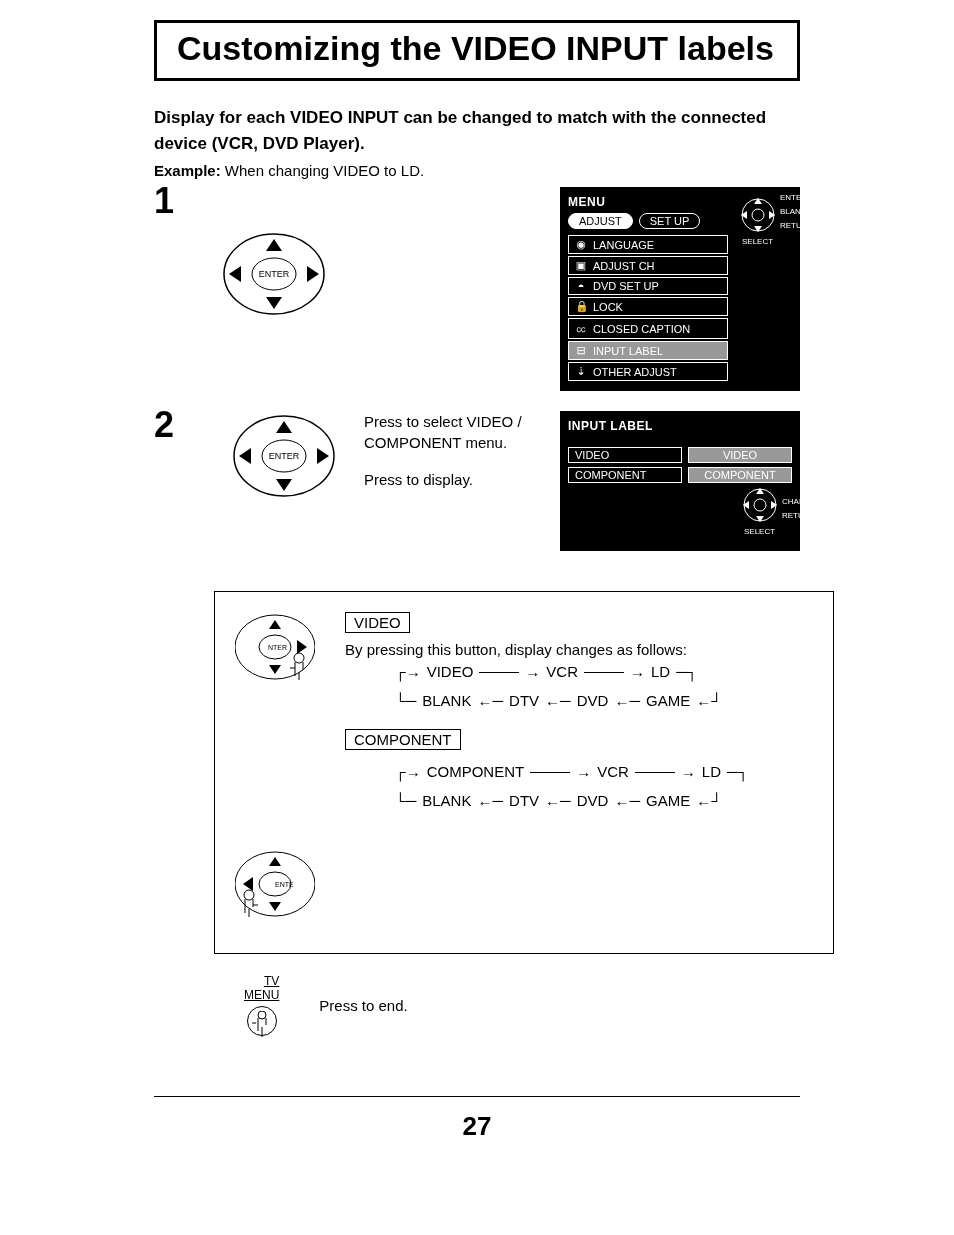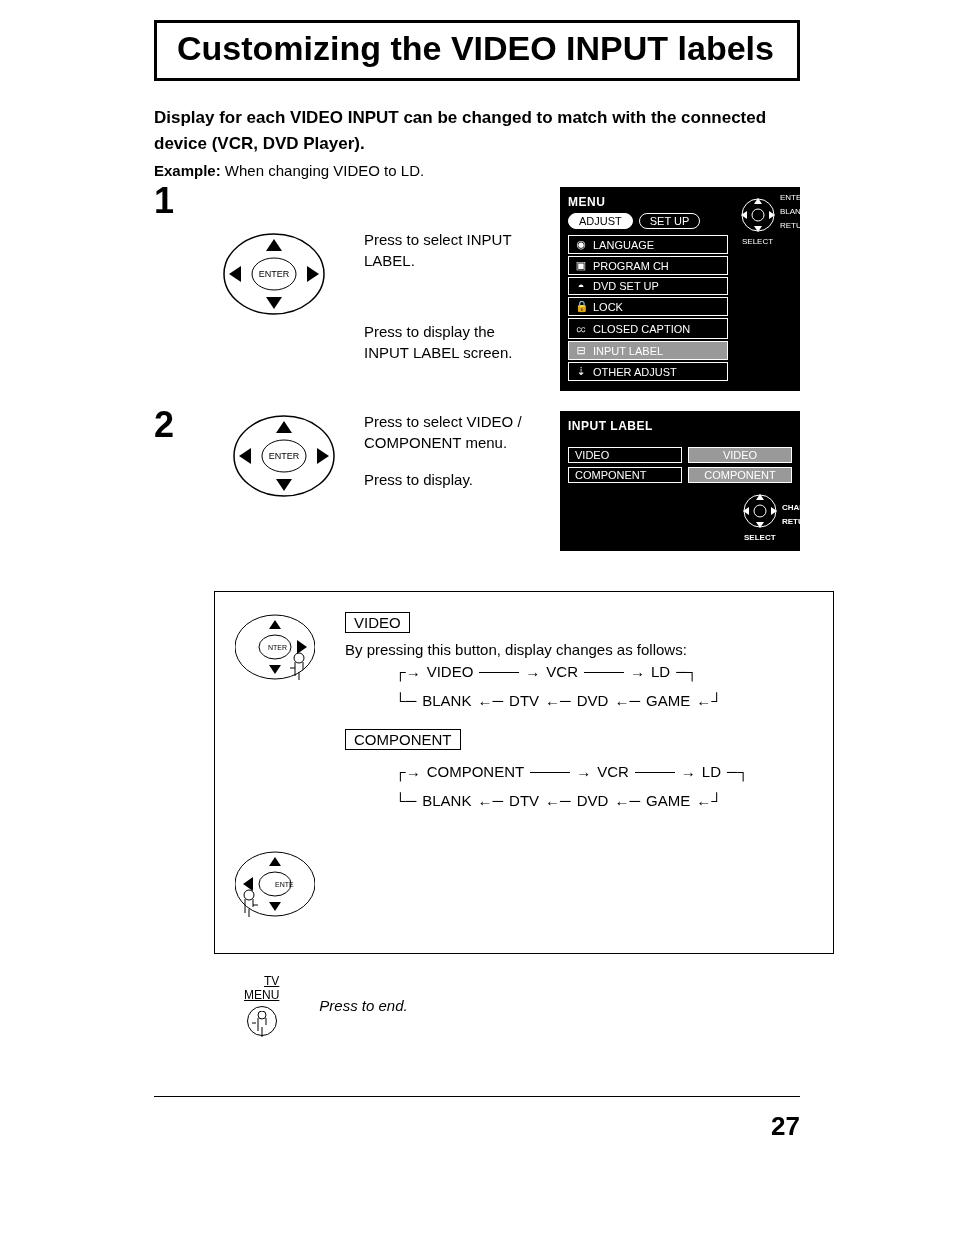--- a/index.html
+++ b/index.html
@@ -118,21 +118,21 @@
     white-space: nowrap;
     margin-bottom: 14px;
     position: relative;
   }
   .cycle-line { display: flex; align-items: center; gap: 6px; margin-left: 50px; }
   .flow { font-family: Arial; letter-spacing: 0; }
   .end-row { display: flex; gap: 40px; align-items: center; margin: 20px 0 0 90px; }
   .menu-btn { text-align: right; font-size: 12px; text-decoration: underline; }
   .menu-btn .circle { width: 28px; height: 28px; border: 1.5px solid #000; border-radius: 50%; margin: 4px auto 0; position: relative; }
   hr.foot { border: none; border-top: 1.5px solid #000; margin-top: 60px; }
-  .pagenum { text-align: right; font-size: 26px; font-weight: bold; margin-top: 14px; }
+  .pagenum { text-align: center; font-size: 26px; font-weight: bold; margin-top: 14px; }
   .hbar { display:inline-block; height:1px; background:#000; vertical-align:middle; }
 </style>
 </head>
 <body>
 
 <div class="page">
 
   <div class="title-box">
     <span class="title">Customizing the VIDEO INPUT labels</span>
   </div>
@@ -151,43 +151,38 @@
       <div class="dir-svg">
         <svg width="120" height="90" viewBox="0 0 120 90">
           <ellipse cx="60" cy="45" rx="50" ry="40" fill="none" stroke="#000" stroke-width="1.5"></ellipse>
           <ellipse cx="60" cy="45" rx="22" ry="16" fill="none" stroke="#000" stroke-width="1"></ellipse>
           <text x="60" y="48" text-anchor="middle" font-size="9">ENTER</text>
           <polygon points="60,10 52,22 68,22" fill="#000"></polygon>
           <polygon points="60,80 52,68 68,68" fill="#000"></polygon>
           <polygon points="15,45 27,37 27,53" fill="#000"></polygon>
           <polygon points="105,45 93,37 93,53" fill="#000"></polygon>
         </svg>
-        <div style="flex:1">
-          <div class="dir-text">Press to select INPUT LABEL.</div>
-          <div style="height:50px"></div>
-          <div class="dir-text">Press to display the INPUT LABEL screen.</div>
-        </div>
       </div>
     </div>
 
     <div class="osd">
       <div style="display:flex; gap:10px; align-items:flex-start;">
         <div style="flex:1">
           <div class="osd-title">MENU</div>
           <div class="osd-tabs">
             <div class="osd-tab sel">ADJUST</div>
             <div class="osd-tab">SET UP</div>
           </div>
           <div class="osd-item">
               <span class="osd-icon">◉</span>
               <span>LANGUAGE</span>
             </div>
           <div class="osd-item">
               <span class="osd-icon">▣</span>
-              <span>PROGRAM CH</span>
+              <span>ADJUST CH</span>
             </div>
           <div class="osd-item">
               <span class="osd-icon">◓</span>
               <span>DVD SET UP</span>
             </div>
           <div class="osd-item">
               <span class="osd-icon">🔒</span>
               <span>LOCK</span>
             </div>
           <div class="osd-item">
@@ -244,21 +239,21 @@
       <div class="osd-title">INPUT LABEL</div>
       <div style="height:10px"></div>
       <div class="osd2-row">
         <div class="name">VIDEO</div>
         <div class="val">VIDEO</div>
       </div>
       <div class="osd2-row">
         <div class="name">COMPONENT</div>
         <div class="val">COMPONENT</div>
       </div>
-      <div class="mini-dpad" style="position:absolute; bottom:6px; right:6px;font-weight:bold;">
+      <div class="mini-dpad" style="position:absolute; bottom:12px; right:6px;">
         <svg viewBox="0 0 40 40">
             <circle cx="20" cy="20" r="16" fill="none" stroke="#fff"></circle>
             <circle cx="20" cy="20" r="6" fill="none" stroke="#fff"></circle>
           <polygon points="20,3 16,9 24,9" fill="#fff"></polygon>
             <polygon points="20,37 16,31 24,31" fill="#fff"></polygon>
           <polygon points="3,20 9,16 9,24" fill="#fff"></polygon>
             <polygon points="37,20 31,16 31,24" fill="#fff"></polygon>
         </svg>
         <span class="mini-lbl" style="top:12px;left:42px">CHANGE</span>
         <span class="mini-lbl" style="top:26px;left:42px">RETURN</span>
@@ -344,18 +339,18 @@
     <div class="menu-btn">
       <div>TV</div>
       <div>MENU</div>
       <div class="circle">
         <svg width="28" height="40" viewBox="0 0 28 40" style="position:absolute;top:4px;left:4px;">
           <circle cx="10" cy="4" r="4" fill="none" stroke="#000"></circle>
           <path d="M6 7 L6 20 M14 7 L14 14 M10 16 L10 26 M-2 12 L4 12" fill="none" stroke="#000"></path>
         </svg>
       </div>
     </div>
-    <div style="font-size:15px;font-style:italic;">Press to end.</div>
+    <div style="font-size:15px;">Press to end.</div>
   </div>
 
   <hr class="foot">
   <div class="pagenum">27</div>
 </div>
 
 </body></html>

